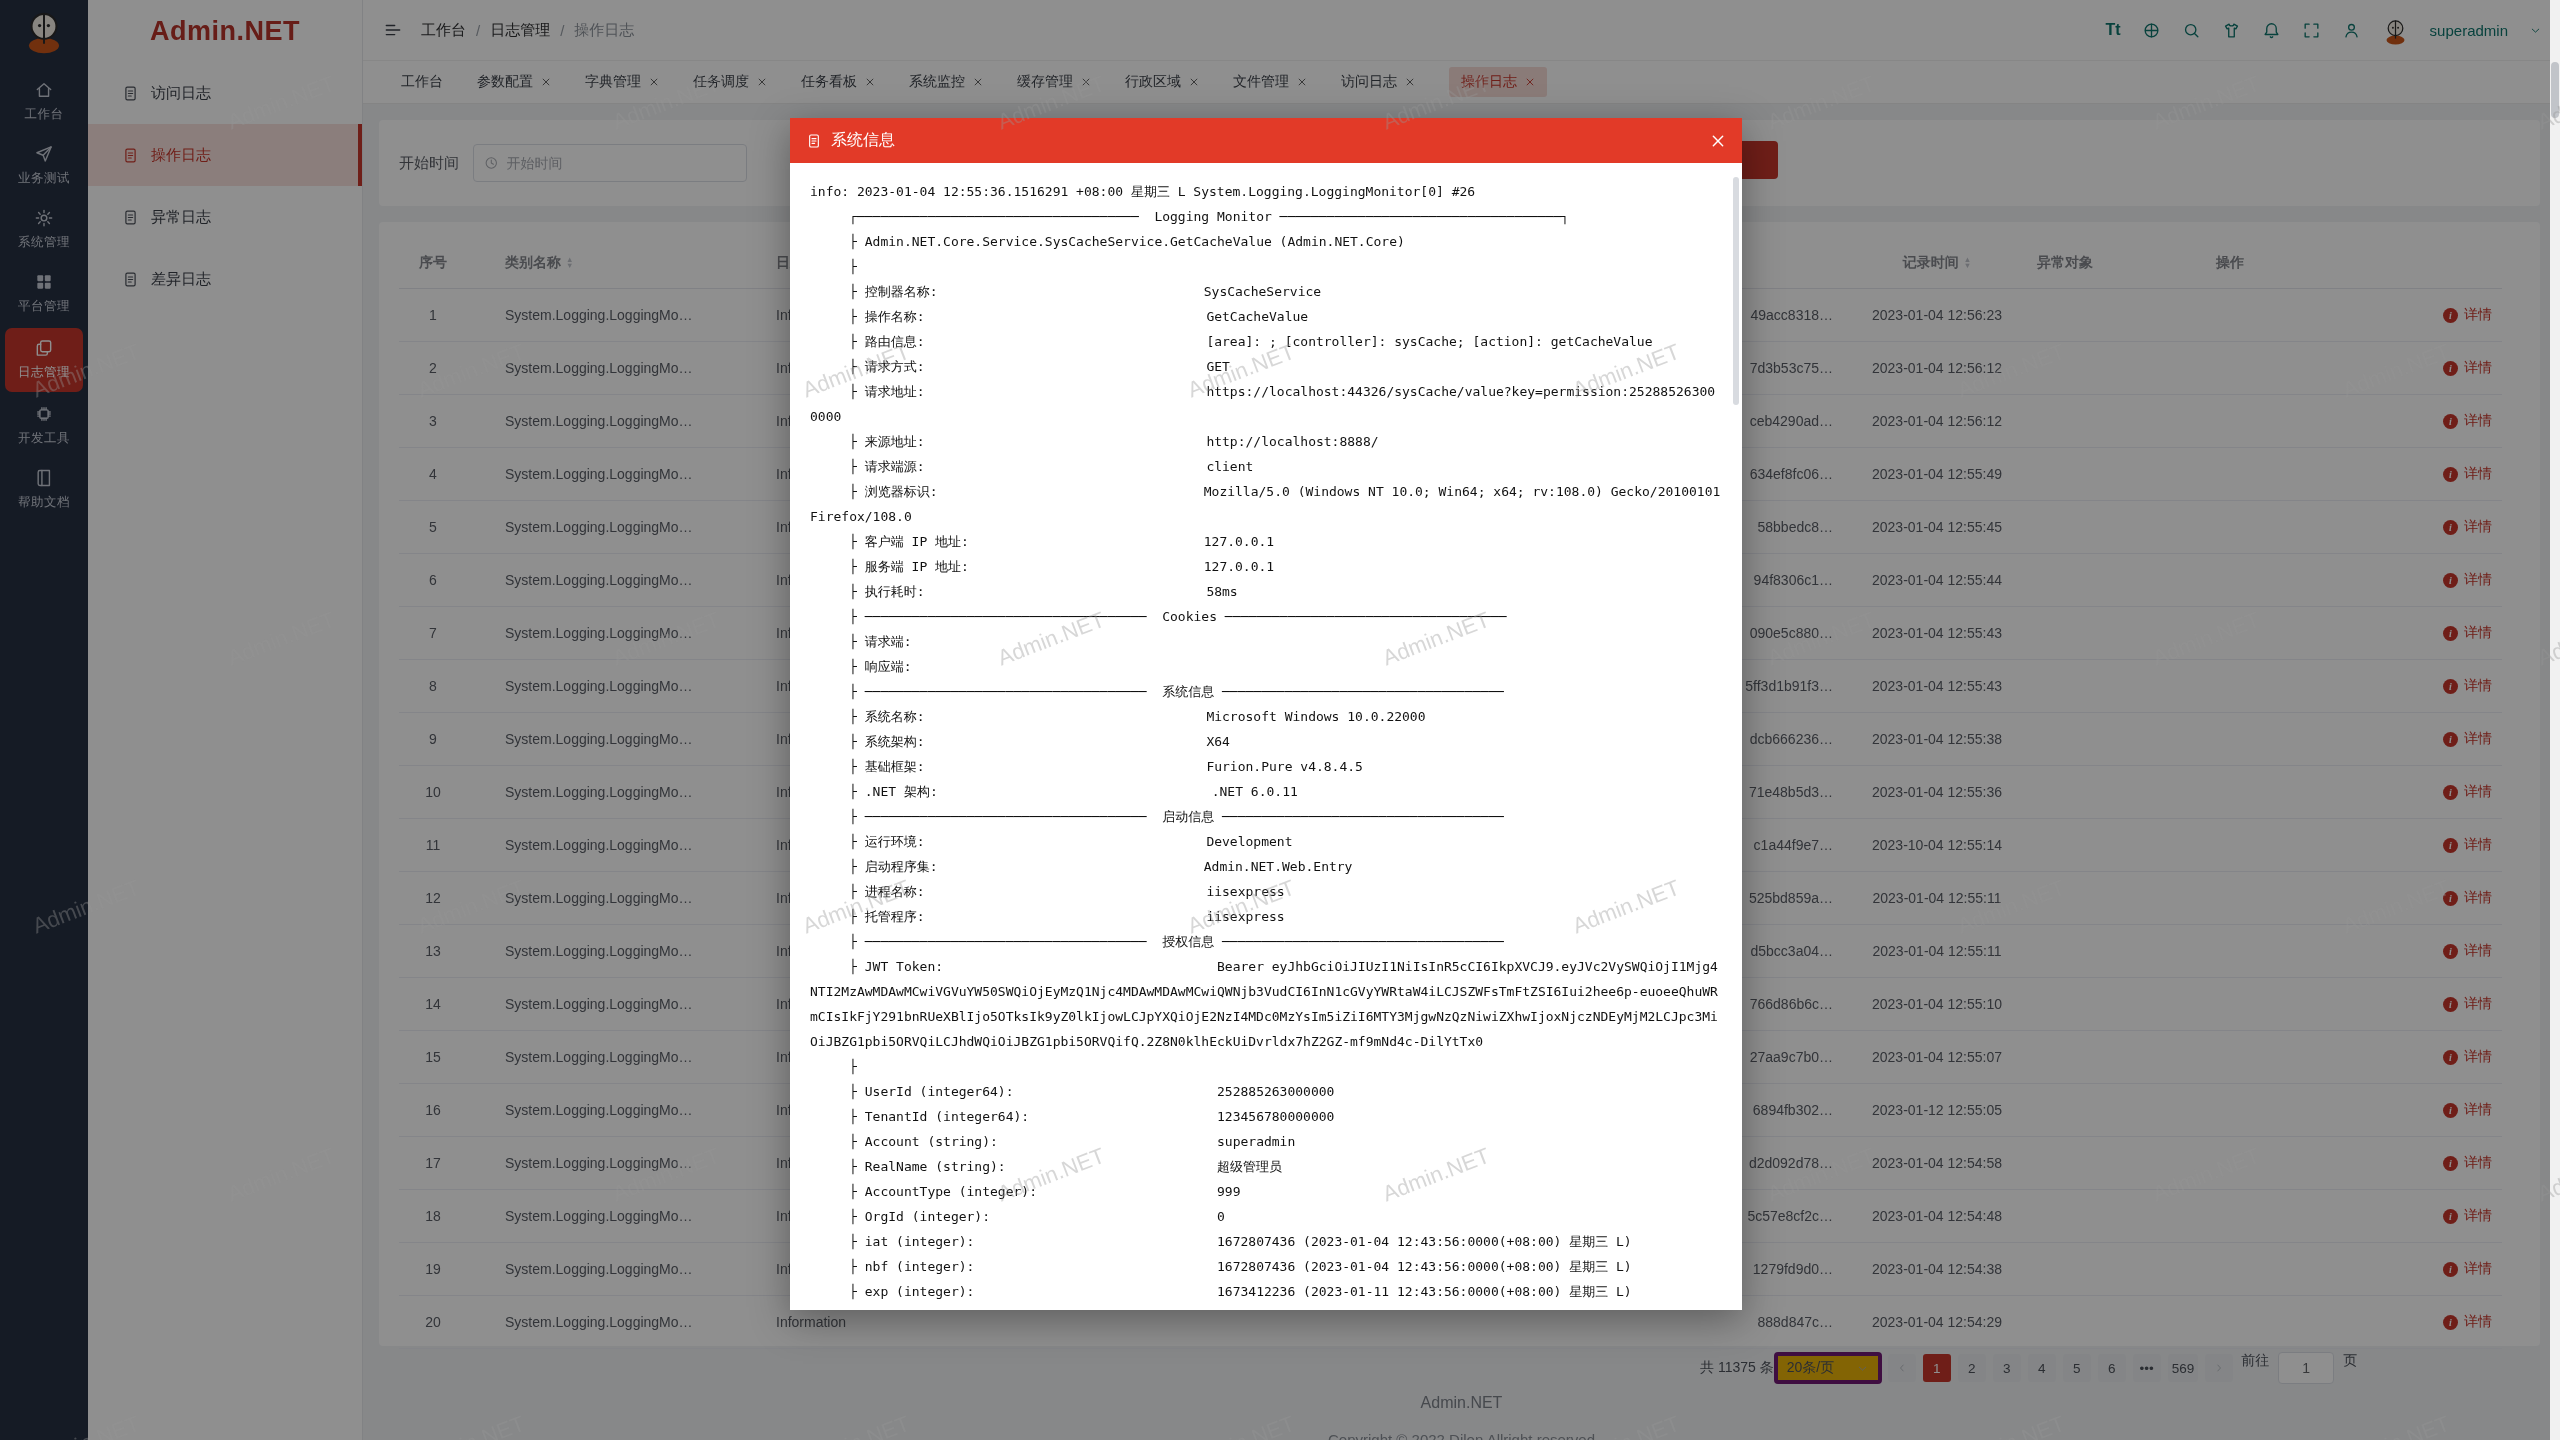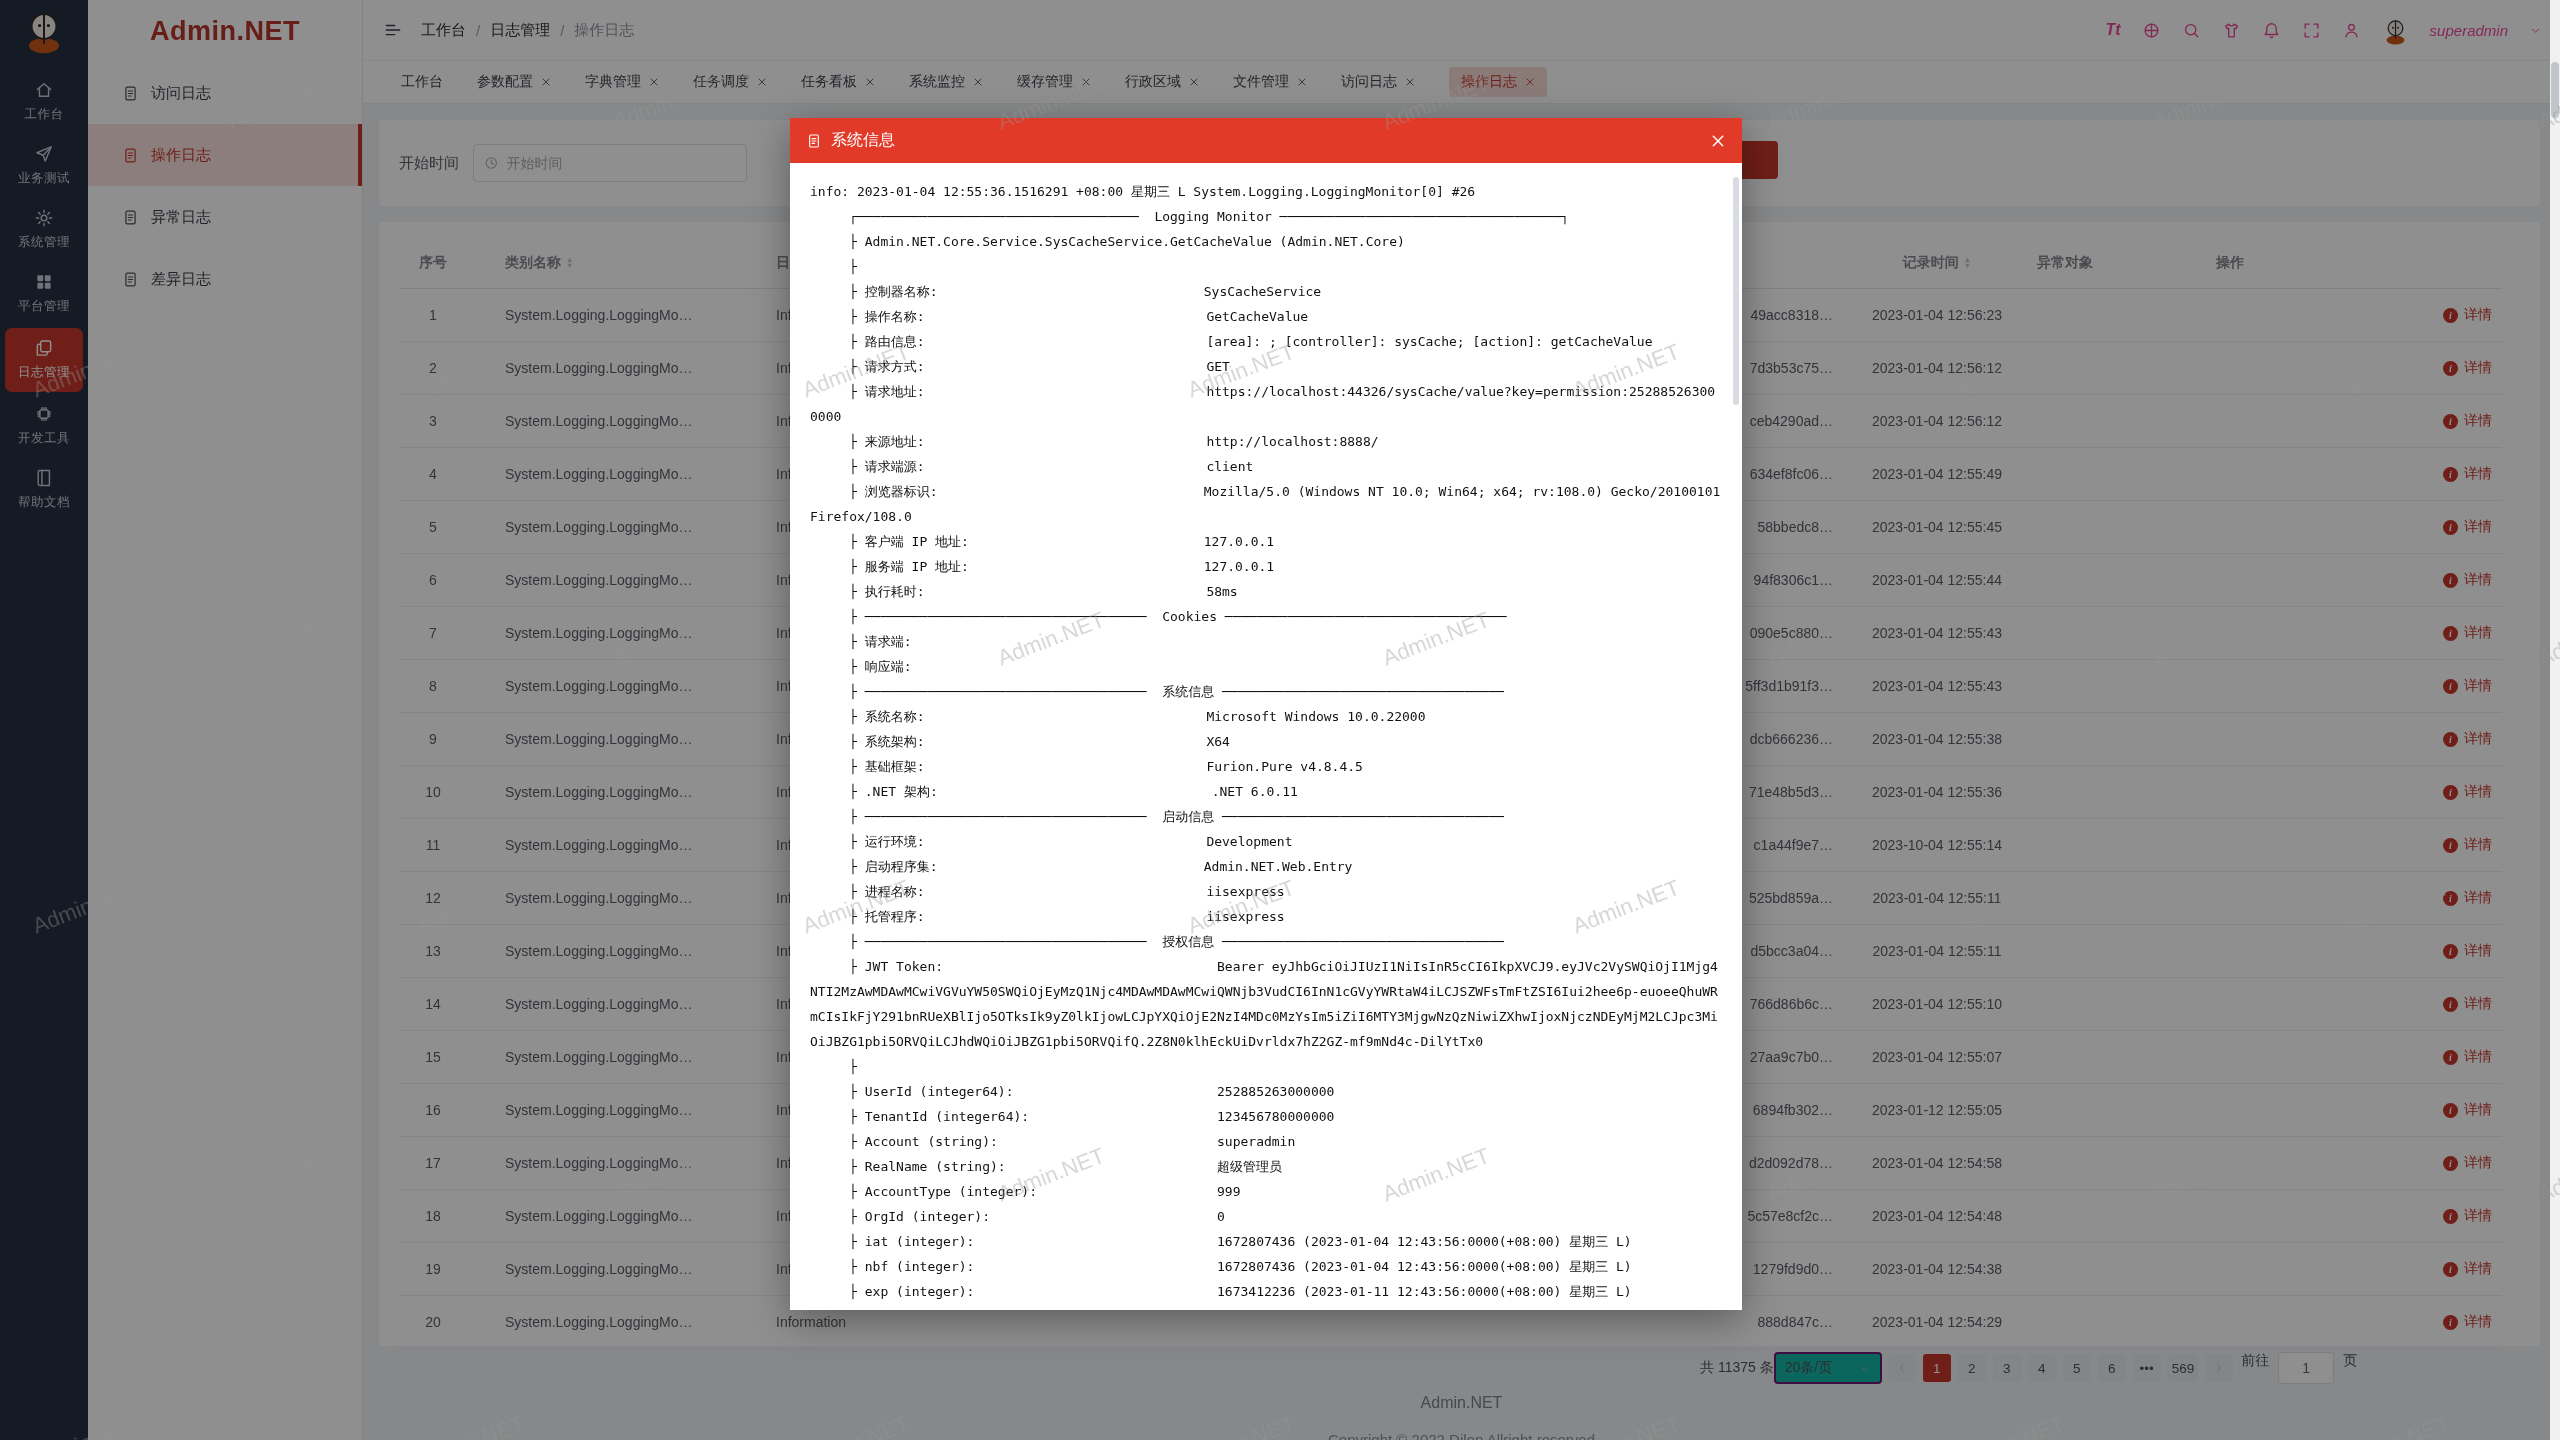--- a/index.html
+++ b/index.html
@@ -23,21 +23,21 @@
   .submenu-item.active { background:#f8e0dd; color:#c7372c; border-right:4px solid #c7372c; }
   .submenu-item.active .ic { color:#c7372c; }
 
   
   .main { position:absolute; left:363px; top:0; width:2197px; height:1440px; }
   .navbar { height:60px; background:#fff; display:flex; align-items:center; padding:0 18px 0 20px; }
   .hamburger { width:20px; height:20px; color:#3a3f48; cursor:pointer; }
   .breadcrumb { display:flex; align-items:center; gap:10px; margin-left:18px; font-size:15px; color:#303133; }
   .breadcrumb .sep { color:#9aa0a8; }
   .breadcrumb .crumb:last-child { color:#8e949c; }
-  .nav-right { margin-left:auto; display:flex; align-items:center; gap:21px; color:#ec4899;font-style:italic; }
+  .nav-right { margin-left:auto; display:flex; align-items:center; gap:21px; color:#0f766e; }
   .nav-ic { width:19px; height:19px; position:relative; cursor:pointer; }
   .font-ic { font-size:16px; font-weight:bold; cursor:pointer; }
   .avatar { width:27px; height:27px; }
   .username { font-size:15px; }
   .chev { width:13px; height:13px; }
 
   .tabsbar { height:44px; background:#fff; border-top:1px solid #f0f0f0; border-bottom:1px solid #ebebeb; display:flex; align-items:center; gap:34px; padding:0 0 0 38px; }
   .tab { display:flex; align-items:center; gap:8px; font-size:14px; color:#3e434b; cursor:pointer; white-space:nowrap; }
   .tab .tab-close { width:10px; height:10px; color:#555; }
   .tab.active { background:#f6dbd7; color:#c7372c; padding:6px 12px; border-radius:3px; }
@@ -67,21 +67,21 @@
   .c5{width:180px; justify-content:center;}
   .c6{width:175px; padding-left:10px;}
   .c7{width:300px; padding-left:14px;}
   .td.c7{ justify-content:flex-end; padding-right:10px;}
   .sort-caret { display:inline-flex; flex-direction:column; margin-left:5px; font-size:7.5px; color:#c0c4cc; line-height:6px; cursor:pointer; }
   .detail-link { display:flex; align-items:center; gap:6px; color:#c7372c; cursor:pointer; }
   .info-dot { width:15px; height:15px; border-radius:50%; background:#c7372c; color:#fff; font-size:10px; font-weight:bold; font-family:"Liberation Serif",serif; font-style:italic; display:flex; align-items:center; justify-content:center; }
 
   
   .pagination { position:absolute; left:1337px; top:1352px; display:flex; align-items:center; font-size:14px; color:#4e535b; }
-  .psel { width:108px; height:32px; border:2px solid #701a75; border-radius:4px; background:#14b8a6; display:flex; align-items:center; justify-content:space-between; padding:0 9px; cursor:pointer; }
+  .psel { width:108px; height:32px; border:4px solid #701a75; border-radius:4px; background:#eab308; display:flex; align-items:center; justify-content:space-between; padding:0 9px; cursor:pointer; }
   .psel .chev { color:#a8abb2; }
   .pager { display:flex; align-items:center; gap:7px; margin-left:6px; }
   .pbtn { min-width:28px; height:28px; background:#eceef1; border-radius:3px; display:flex; align-items:center; justify-content:center; font-size:13.5px; color:#4e535b; cursor:pointer; padding:0 4px; }
   .pbtn.active { background:#c7372c; color:#fff; }
   .pbtn.nav { color:#aeb3ba; }
   .pbtn .chev { width:12px; height:12px; }
   .goto { display:flex; align-items:flex-start; gap:9px; margin-left:8px; }
   .goto input { width:56px; height:32px; border:1px solid #dcdfe6; border-radius:4px; text-align:center; font-size:14px; color:#606266; outline:none; }
 
   .footer-app { position:absolute; left:0; right:0; top:1394px; text-align:center; font-size:16px; color:#7d828a; }

